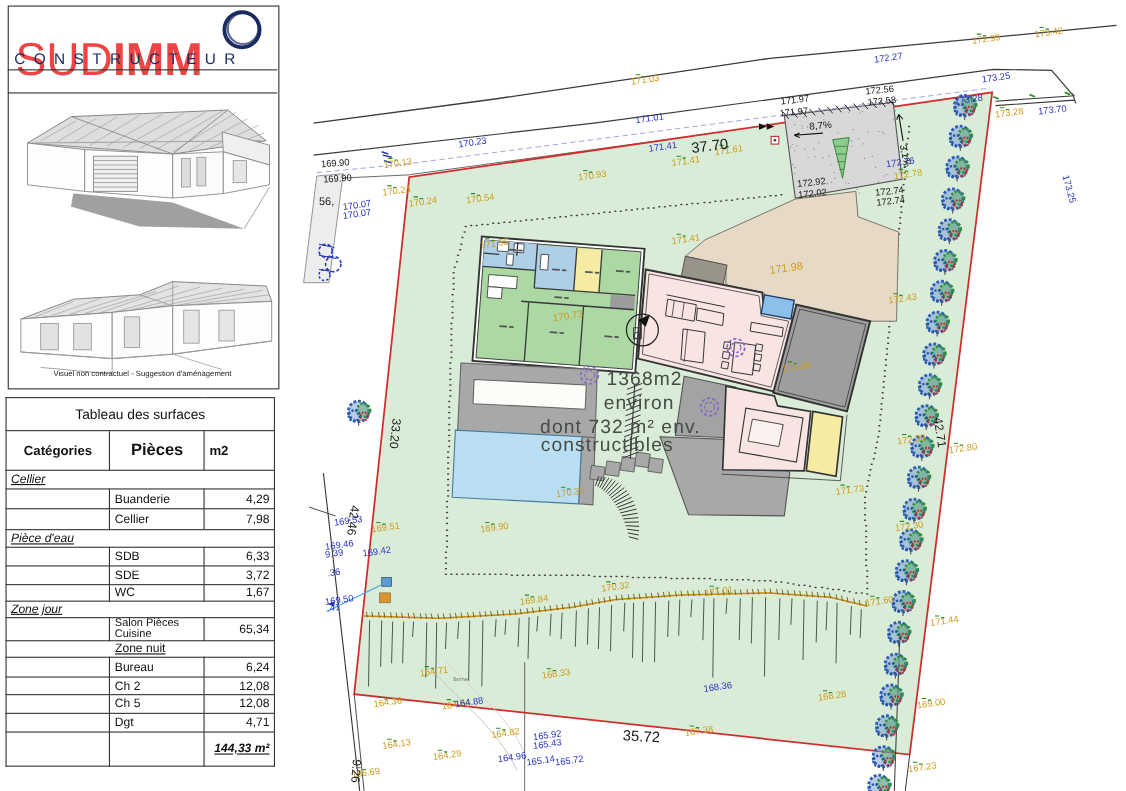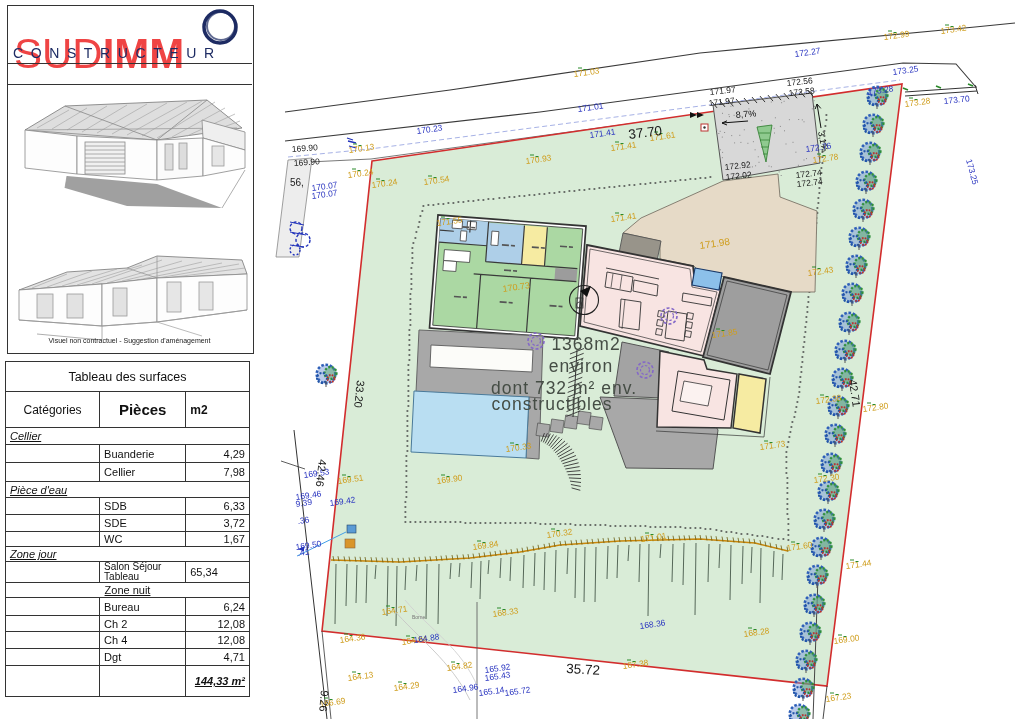--- a/index.html
+++ b/index.html
@@ -410,21 +410,21 @@
 
 <div class="abs" style="left:7px;top:337px;width:245px;text-align:center;font-size:7px;color:#222;">Visuel non contractuel  -  Suggestion d'aménagement</div>
 
 <div class="abs" style="left:5px;top:361px;">
 <table style="width:245px;">
 <tbody>
           <tr>
             <td colspan="3" style="height:29px;text-align:center;font-size:12.5px;">Tableau des surfaces</td>
           </tr>
 <tr>
-<td style="width:88px;height:35px;text-align:center;font-weight:normal;font-size:12px;">Catégories</td>
+<td style="width:88px;height:35px;text-align:center;font-weight:bold;font-size:12px;">Catégories</td>
 <td style="width:80px;text-align:center;font-weight:bold;font-size:15px;">Pièces</td>
 <td style="width:57px;text-align:left;font-weight:bold;font-size:12px;">m2</td>
           </tr>
 <tr>
             <td colspan="3" style="height:16px;font-style:italic;"><u>Cellier</u></td>
           </tr>
 <tr>
             <td style="height:17px;"></td>
             <td>Buanderie</td>
             <td style="text-align:right;">4,29</td>
@@ -450,39 +450,39 @@
 <tr>
             <td style="height:14px;"></td>
             <td>WC</td>
             <td style="text-align:right;">1,67</td>
           </tr>
 <tr>
             <td colspan="3" style="height:14px;font-style:italic;"><u>Zone jour</u></td>
           </tr>
 <tr>
             <td style="height:19px;"></td>
-            <td style="font-size:10px;line-height:10px;">Salon Séjour Tableau</td>
-            <td style="">65,34</td>
+            <td style="font-size:10px;line-height:10px;">Salon Pièces Cuisine</td>
+            <td style="text-align:right;">65,34</td>
           </tr>
 <tr>
             <td colspan="3" style="height:14px;text-align:center;"><u>Zone nuit</u></td>
           </tr>
 <tr>
             <td style="height:17px;"></td>
             <td>Bureau</td>
             <td style="text-align:right;">6,24</td>
           </tr>
 <tr>
             <td style="height:15px;"></td>
             <td>Ch 2</td>
             <td style="text-align:right;">12,08</td>
           </tr>
 <tr>
             <td style="height:16px;"></td>
-            <td>Ch 4</td>
+            <td>Ch 5</td>
             <td style="text-align:right;">12,08</td>
           </tr>
 <tr>
             <td style="height:16px;"></td>
             <td>Dgt</td>
             <td style="text-align:right;">4,71</td>
           </tr>
 <tr>
             <td style="height:30px;"></td>
             <td></td>

